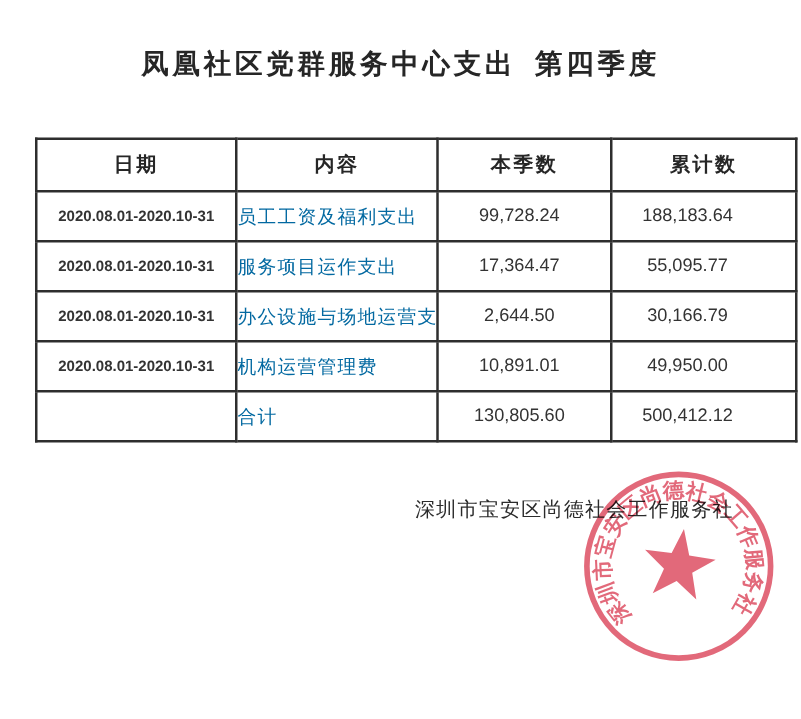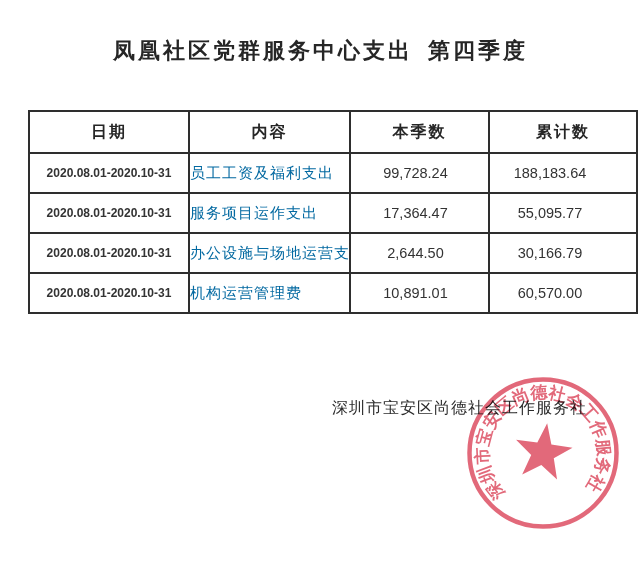--- a/index.html
+++ b/index.html
@@ -141,21 +141,27 @@
       <tr class="row">
         <td class="c-date">2020.08.01-2020.10-31</td>
         <td class="c-content">办公设施与场地运营支出</td>
         <td class="c-num">2,644.50</td>
         <td class="c-num last">30,166.79</td>
       </tr>
       <tr class="row">
         <td class="c-date">2020.08.01-2020.10-31</td>
         <td class="c-content">机构运营管理费</td>
         <td class="c-num">10,891.01</td>
-        <td class="c-num last">60,570.00</td>
+        <td class="c-num last">49,950.00</td>
+      </tr>
+      <tr class="row">
+        <td class="c-date"></td>
+        <td class="c-content">合计</td>
+        <td class="c-num">130,805.60</td>
+        <td class="c-num last">500,412.12</td>
       </tr>
     </tbody>
   </table>
 
   <div class="org-line">深圳市宝安区尚德社会工作服务社</div>
 
   <svg class="seal" viewBox="0 0 166 166" xmlns="http://www.w3.org/2000/svg" xmlns:xlink="http://www.w3.org/1999/xlink">
     <circle cx="83" cy="83" r="73.5" fill="none" stroke-width="4.5" stroke="#dd4f63"></circle>
     <path transform="rotate(8 83 83)" d="M 83,53 L 90.1,73.3 L 111.5,73.7 L 94.4,86.7 L 100.6,107.3 L 83,95 L 65.4,107.3 L 71.6,86.7 L 54.5,73.7 L 75.9,73.3 Z" fill="#dd4f63"></path>
     <path id="sealArc" d="M 45.5 123.2 A 55 55 0 1 1 120.5 123.2" fill="none"></path>

